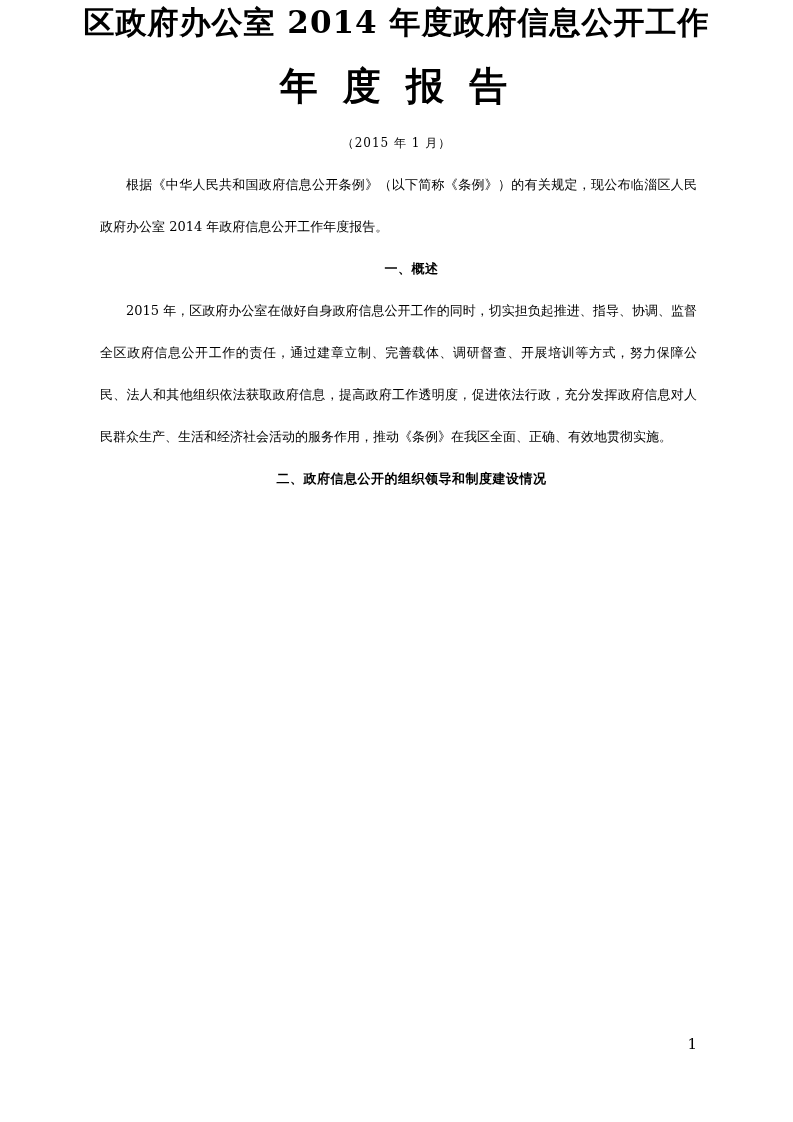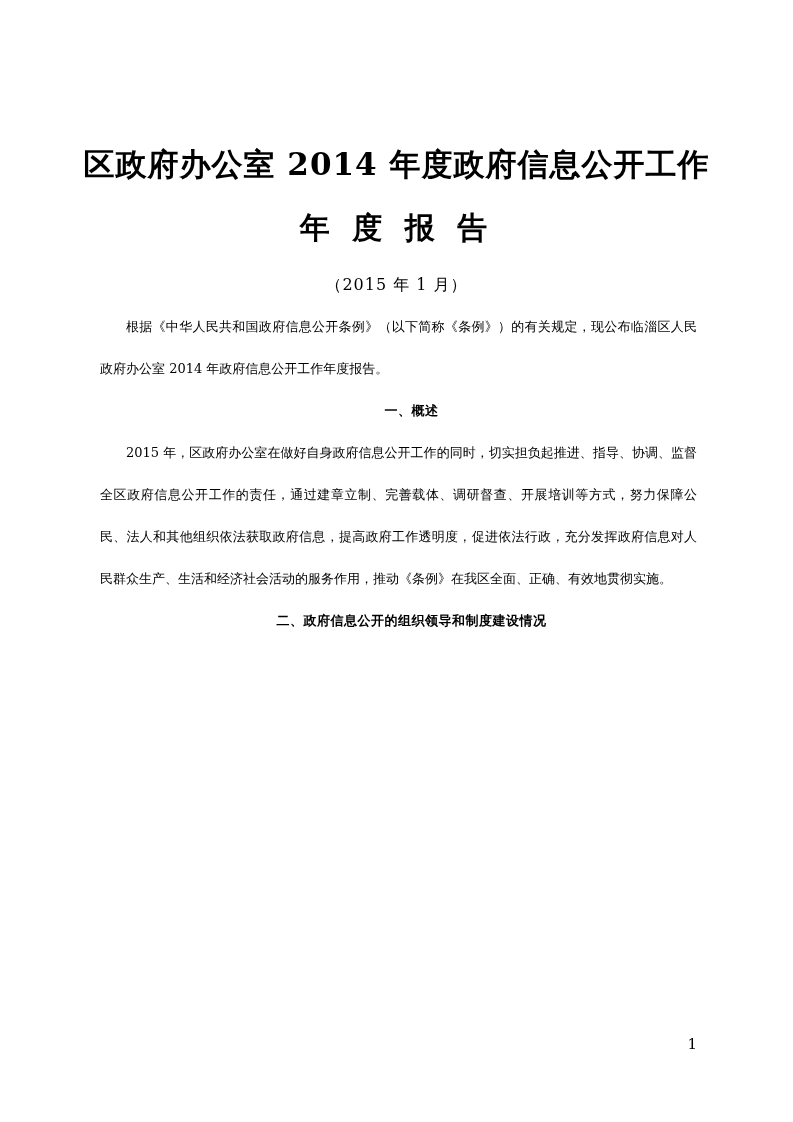--- a/index.html
+++ b/index.html
@@ -10,41 +10,40 @@
   .page {
     position: relative;
     width: 793px;
     height: 1122px;
     background: #ffffff;
     color: #000000;
     font-family: "DejaVu Serif", serif;
     overflow: hidden;
   }
   .doc-title {
-    padding-top: 142px;
     text-align: center;
     font-size: 31px;
     font-weight: bold;
     line-height: 44px;
     letter-spacing: 1px;
     white-space: nowrap;
   }
   .doc-subtitle {
     margin-top: 24px;
     text-align: center;
-    font-size: 30px;
+    font-size: 38px;
     font-weight: bold;
     line-height: 36px;
     letter-spacing: 6px;
     white-space: nowrap;
   }
   .doc-date {
     margin-top: 28px;
     text-align: center;
-    font-size: 16px;
+    font-size: 12px;
     line-height: 22px;
     letter-spacing: 1px;
   }
   .content {
     margin-left: 100px;
     margin-top: 10px;
     width: 597px;
   }
   .content p {
     margin: 0;

